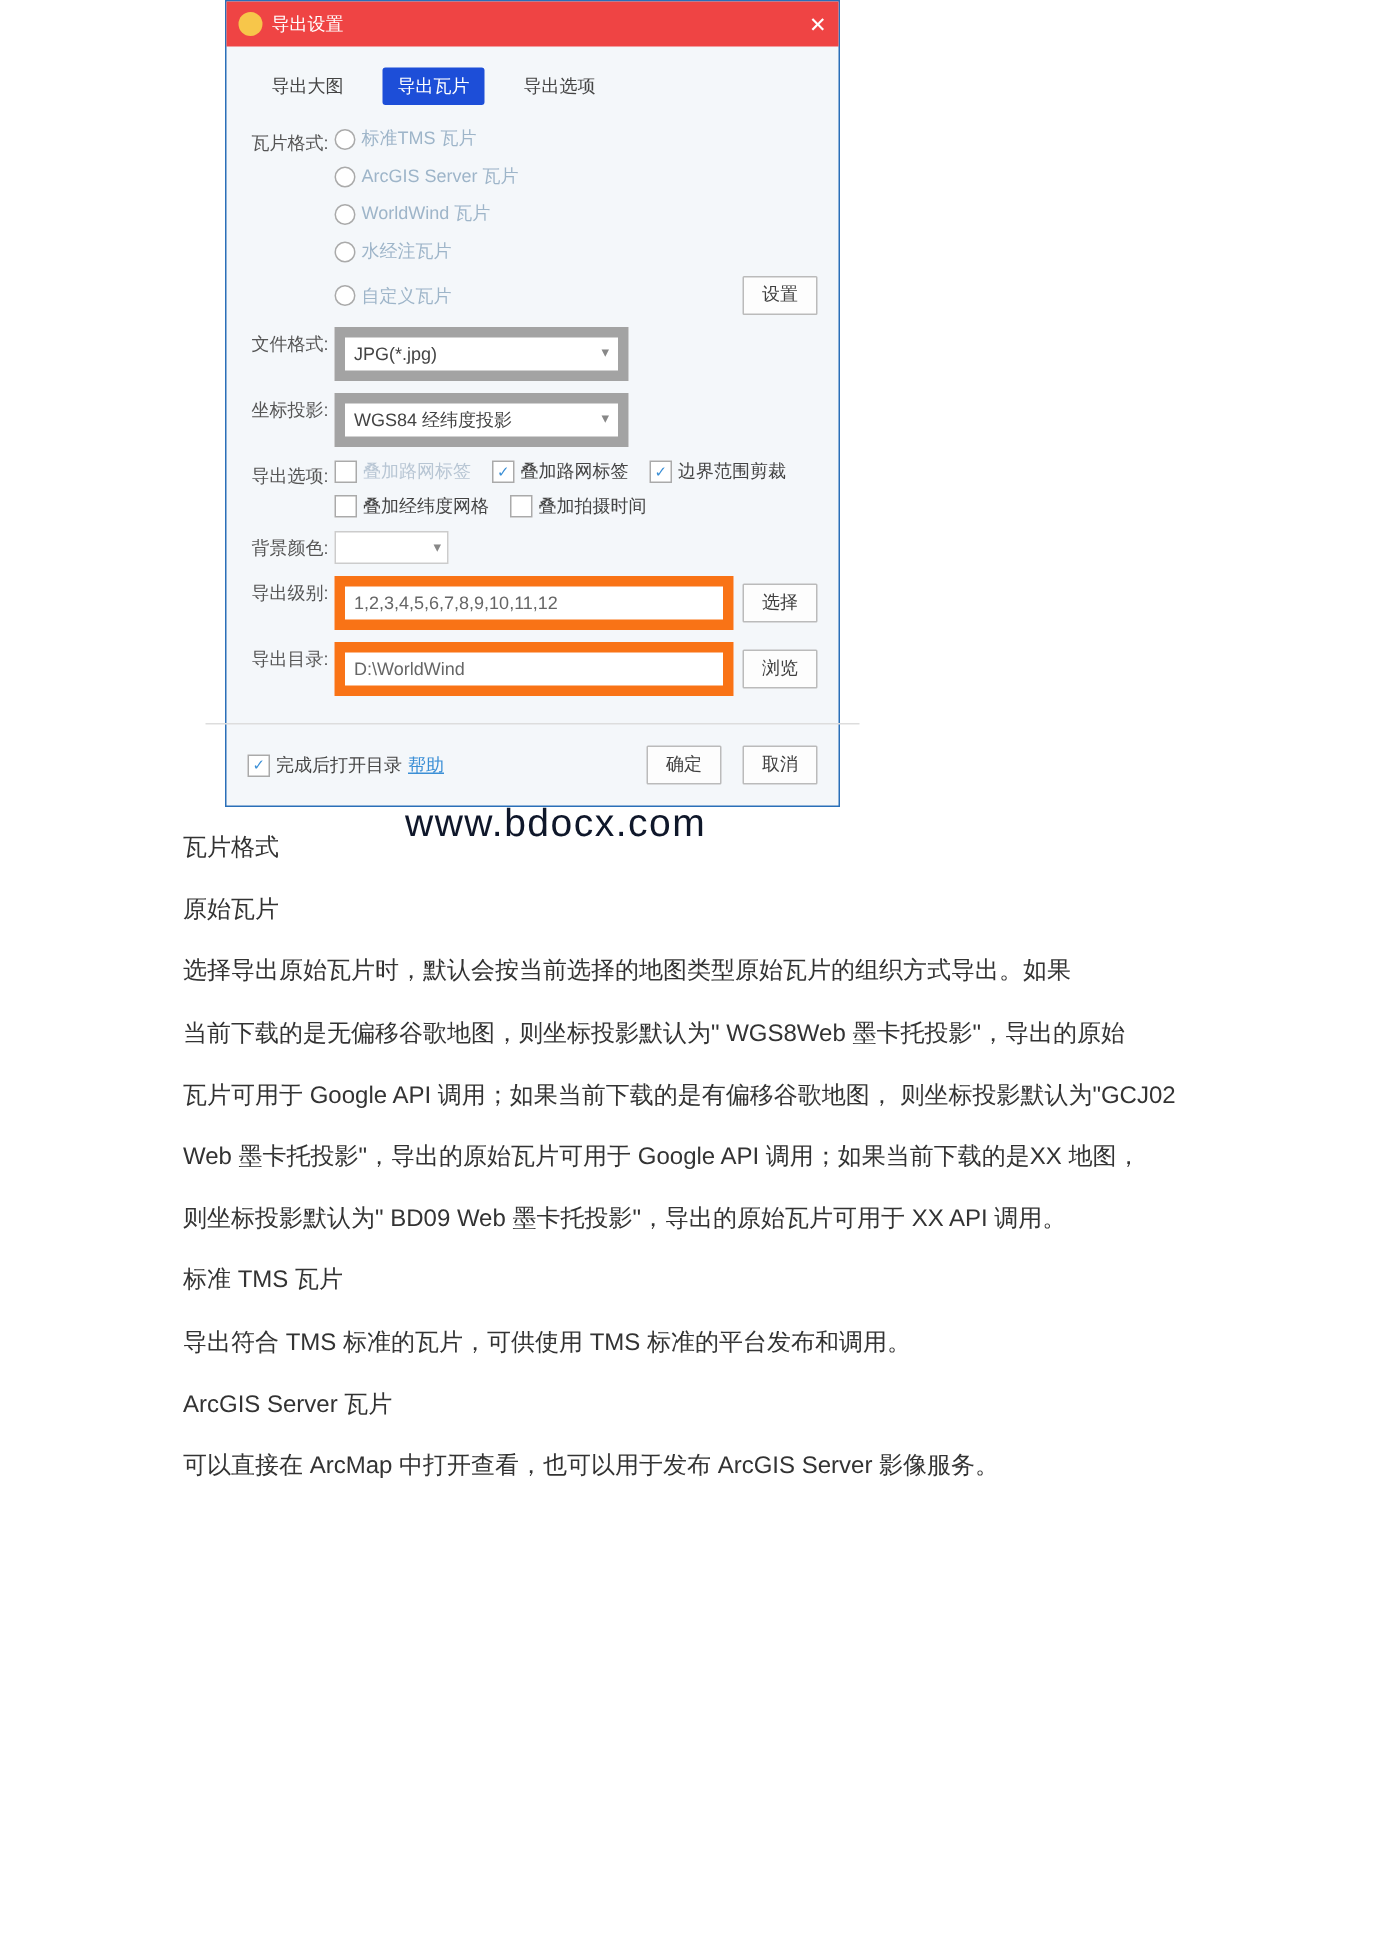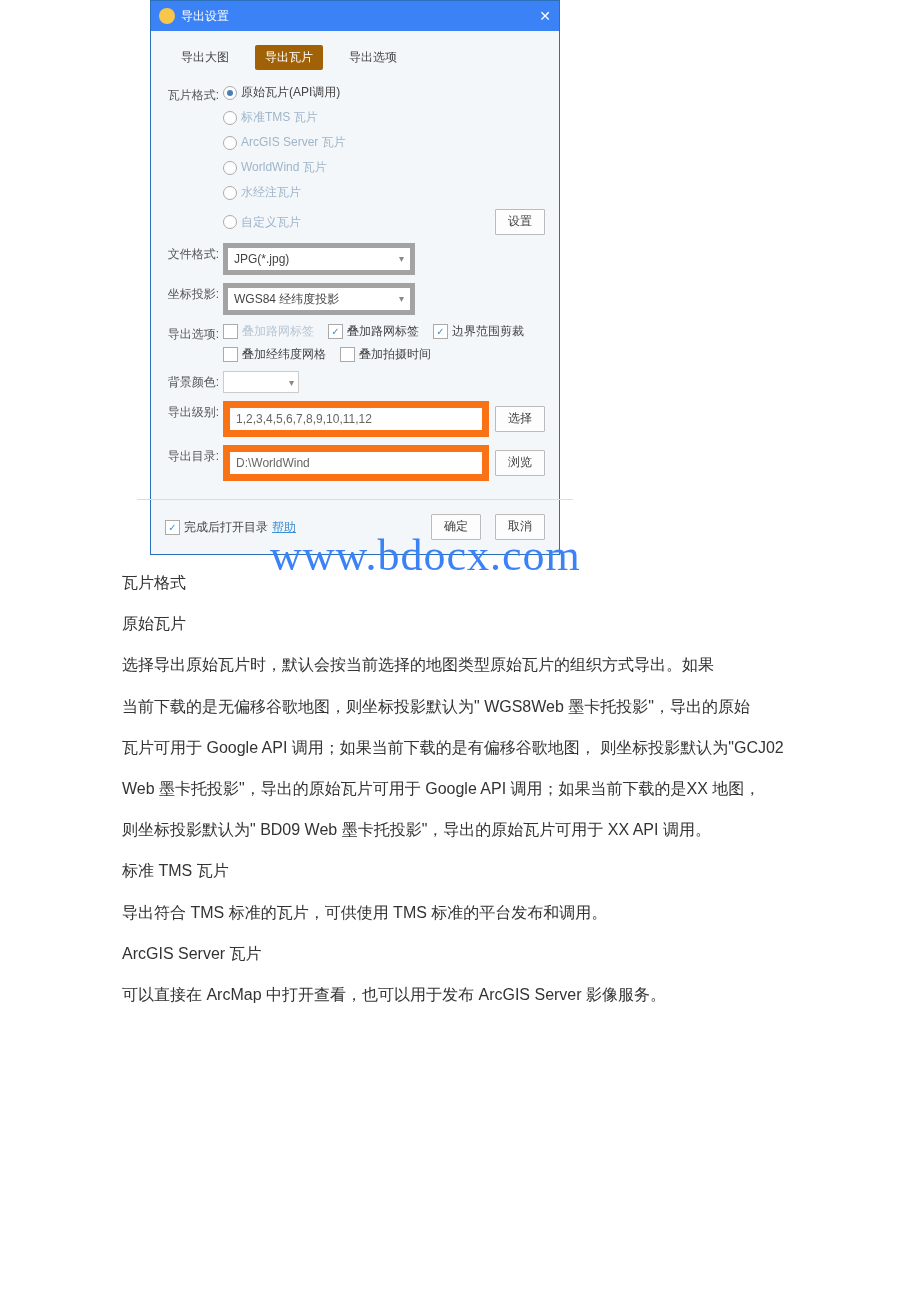--- a/index.html
+++ b/index.html
@@ -19,21 +19,21 @@
     position: relative;
     width: 410px;
   }
   .dialog {
     border: 1px solid #2a6fb8;
     background: #f4f7fa;
     font-size: 12px;
     color: #444;
   }
   .titlebar {
-    background: #3b82f6;
+    background: #ef4444;
     color: #fff;
     height: 30px;
     display: flex;
     align-items: center;
     padding: 0 8px;
     justify-content: space-between;
   }
   .titlebar-left {
     display: flex;
     align-items: center;
@@ -62,21 +62,21 @@
     margin-bottom: 14px;
     padding-left: 6px;
   }
   .tab {
     font-size: 12px;
     padding: 4px 10px;
     cursor: pointer;
     border-radius: 2px;
   }
   .tab.active {
-    background: #a16207;
+    background: #1d4ed8;
     color: #fff;
   }
   .row {
     display: flex;
     align-items: flex-start;
     margin-bottom: 8px;
   }
   .label {
     width: 54px;
     text-align: right;
@@ -125,21 +125,21 @@
     background: #fdfdfd;
     padding: 2px 12px;
     font-size: 12px;
     cursor: pointer;
     border-radius: 1px;
     color: #404040;
     height: 20px;
     line-height: 18px;
   }
   .select-box {
-    border: 5px solid #a3a3a3;
+    border: 7px solid #a3a3a3;
     background: #fff;
     height: 22px;
     line-height: 22px;
     padding: 0 6px;
     flex: 1;
     display: flex;
     justify-content: space-between;
     align-items: center;
   }
   .caret {
@@ -216,25 +216,25 @@
   }
   .footer-btns {
     display: flex;
     gap: 14px;
     text-align: right;
   }
   .watermark {
     position: absolute;
     left: 120px;
     bottom: -26px;
-    font-size: 44px;
-    color: #3b82f6;
+    font-size: 26px;
+    color: #0f172a;
     letter-spacing: 1px;
     pointer-events: none;
-    font-family: Liberation Serif, serif;
+    font-family: Liberation Sans, sans-serif;
   }
   .article p {
     font-size: 16px;
     line-height: 1.7;
     margin: 14px 0;
     text-indent: 2em;
   }
   .article p.noindent {
     text-indent: 0;
   }
@@ -257,24 +257,20 @@
       <div class="dialog-body">
         <div class="tabs">
           <span class="tab">导出大图</span>
           <span class="tab active">导出瓦片</span>
           <span class="tab">导出选项</span>
         </div>
 
         <div class="row">
           <div class="label">瓦片格式:</div>
           <div class="radios" style="flex:1;">
-            <div class="radio-item">
-              <span class="radio-dot checked"></span>
-              <span>原始瓦片(API调用)</span>
-            </div>
             <div class="radio-item">
               <span class="radio-dot"></span>
               <span class="radio-label disabled">标准TMS 瓦片</span>
             </div>
             <div class="radio-item">
               <span class="radio-dot"></span>
               <span class="radio-label disabled">ArcGIS Server 瓦片</span>
             </div>
             <div class="radio-item">
               <span class="radio-dot"></span>

